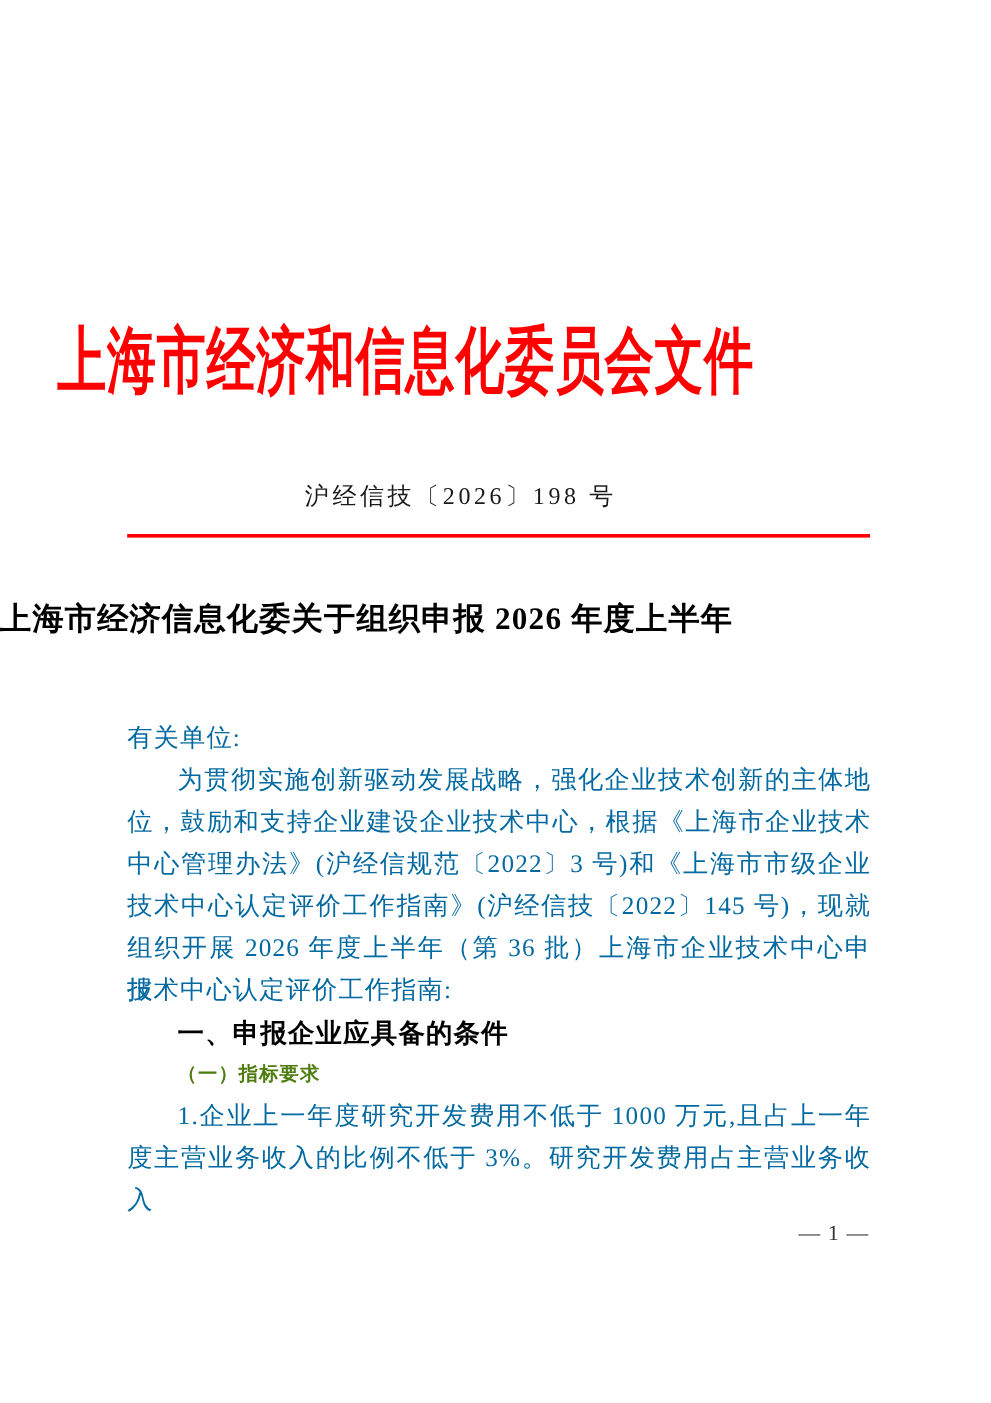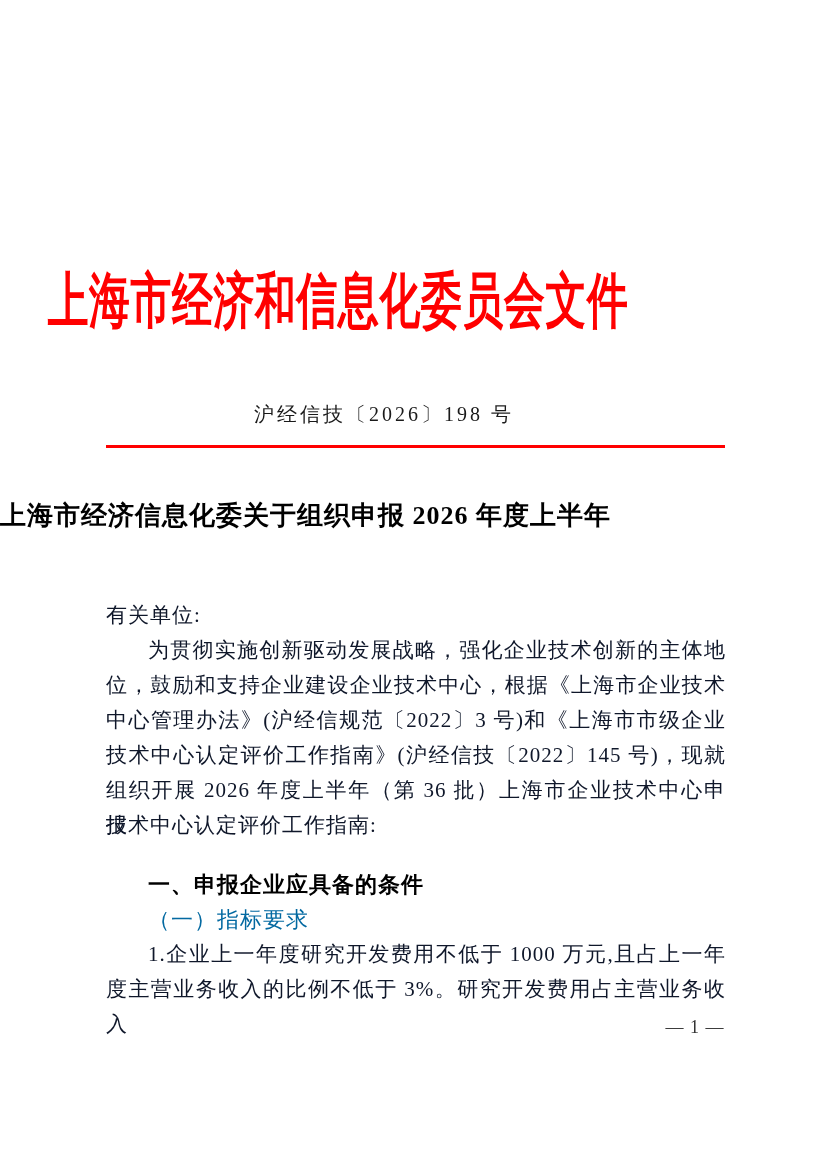--- a/index.html
+++ b/index.html
@@ -77,41 +77,40 @@
     top: 598px;
     left: 106px;
     width: 620px;
   }
   .line {
     font-size: 21px;
     line-height: 35px;
     height: 35px;
     letter-spacing: 1px;
     white-space: nowrap;
-    color: #0f172a;
+    color: #0369a1;
   }
   .fill {
     white-space: normal;
     text-align: justify;
     text-align-last: justify;
   }
   .indent {
     text-indent: 42px;
   }
   .h1-line {
     font-family: "Liberation Sans", sans-serif;
     font-weight: bold;
     font-size: 22px;
     color: #000000;
-    margin-top: 24px;
   }
   .h2-line {
-    font-weight: normal;
-    font-size: 22px;
-    color: #0369a1;
+    font-weight: bold;
+    font-size: 16px;
+    color: #4d7c0f;
   }
   
   .page-number {
     position: absolute;
     top: 1014px;
     left: 620px;
     width: 150px;
     text-align: center;
     font-size: 18px;
     line-height: 26px;

